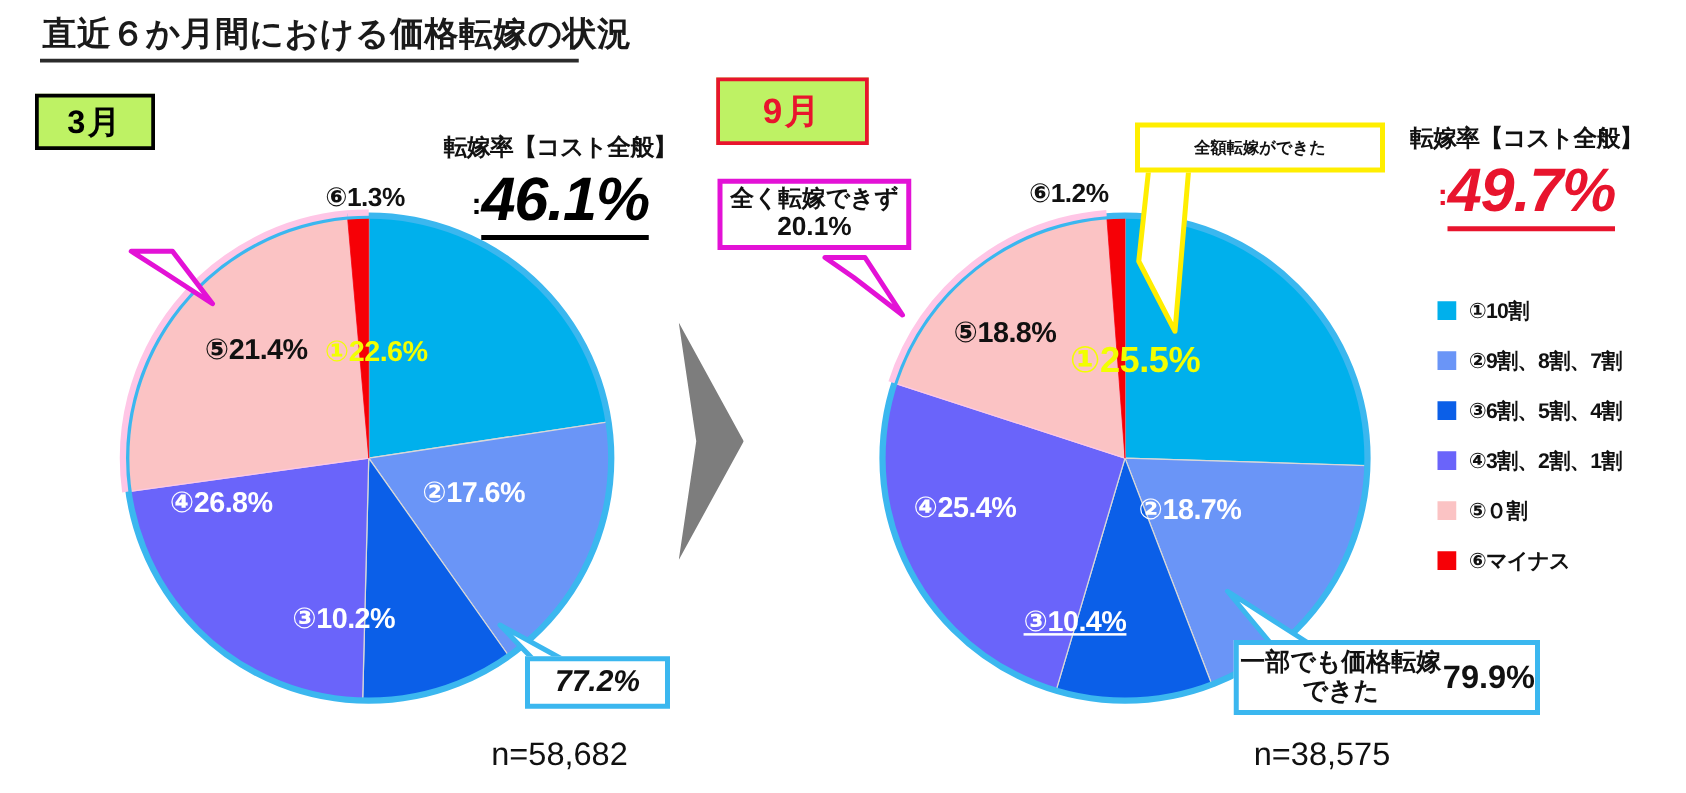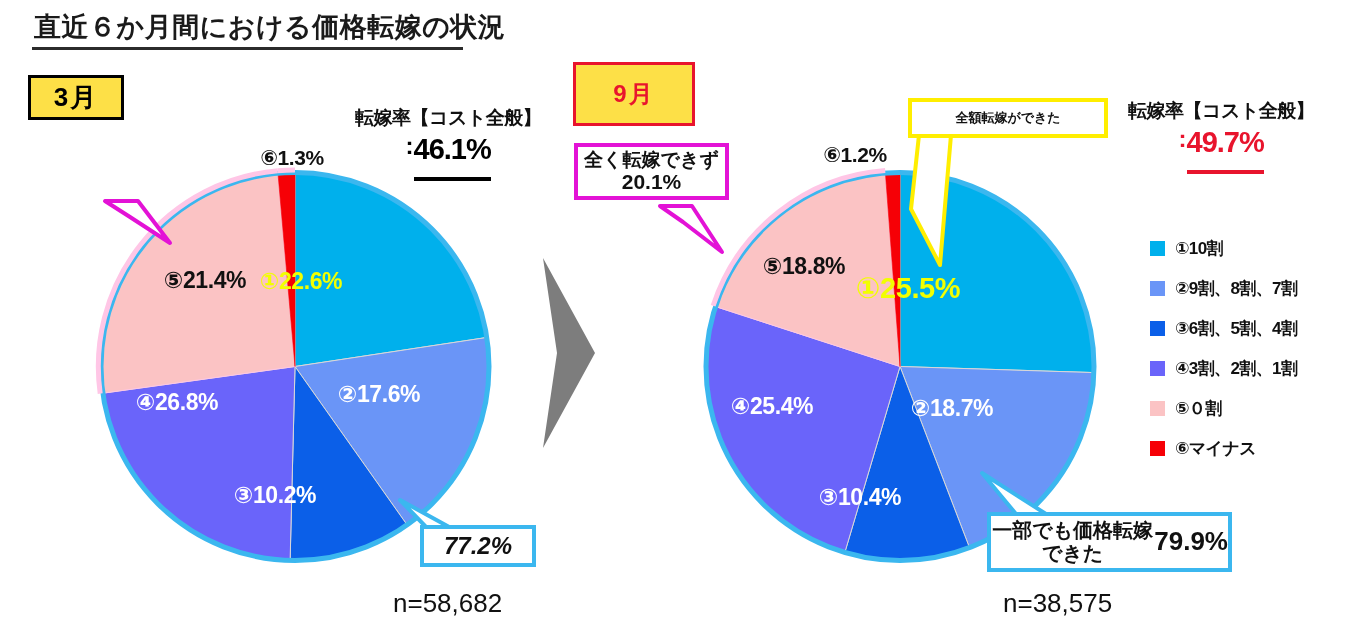--- a/index.html
+++ b/index.html
@@ -38,41 +38,41 @@
     height: 3px;
     background: #2b2b2b;
   }
 
   
   .month-box {
     position: absolute;
     display: flex;
     align-items: center;
     justify-content: center;
-    background: #fde047;
+    background: #bef264;
     font-weight: bold;
     box-sizing: border-box;
   }
   .month-box.left {
     left: 28px;
     top: 75px;
     width: 96px;
     height: 45px;
     border: 3px solid #000000;
     font-size: 26px;
     color: #000000;
     letter-spacing: 2px;
   }
   .month-box.right {
     left: 573px;
     top: 62px;
     width: 122px;
-    height: 64px;
+    height: 54px;
     border: 3px solid #e8142d;
-    font-size: 24px;
+    font-size: 28px;
     color: #e8142d;
     letter-spacing: 2px;
   }
 
   
   .rate-head {
     position: absolute;
     text-align: center;
     white-space: nowrap;
   }
@@ -87,24 +87,25 @@
     display: block;
     margin-top: 1px;
     font-weight: bold;
     white-space: nowrap;
   }
   .rate-head .colon {
     font-size: 24px;
     vertical-align: 5px;
   }
   .rate-head .val {
-    font-size: 29px;
+    font-size: 49px;
     letter-spacing: -1px;
     border-bottom: 4px solid currentColor;
-    padding-bottom: 12px;
+    padding-bottom: 1px;
+    font-style: italic;
   }
   .rate-head.left-head { left: 355px; top: 105px; color: #000000; }
   .rate-head.right-head { left: 1128px; top: 98px; }
   .rate-head.right-head .cap { color: #111111; }
   .rate-head.right-head .val-row { color: #e8142d; }
 
   
   .pie-wrap { position: absolute; }
   .pie-wrap.left { left: 95px; top: 170px; width: 400px; height: 393px; }
   .pie-wrap.right { left: 700px; top: 170px; width: 400px; height: 393px; }
@@ -268,21 +269,21 @@
         <path d="M0,0 L-184.49,-59.95 A194,194 0 0,1 -14.61,-193.45 Z" fill="#fbc3c4" stroke="#ffc6e6" stroke-width="1"></path>
 
         <path d="M0,0 L-14.61,-193.45 A194,194 0 0,1 0,-194 Z" fill="#f60006" stroke="#f60006" stroke-width="0.6"></path>
         <circle cx="0" cy="0" r="194" fill="none" stroke="#3bb7ef" stroke-width="5"></circle>
         <path d="M-186.87,-60.72 A196.5,196.5 0 0,1 -14.80,-195.94" fill="none" stroke="#ffc6e6" stroke-width="5"></path>
       </g>
     </svg>
 
     <div class="slice-label yellow" style="left:208px; top:118px; font-size:29px;">①25.5%</div>
     <div class="slice-label white" style="left:252px; top:238px;">②18.7%</div>
-    <div class="slice-label white" style="left:160px; top:327px;">③10.4%</div>
+    <div class="slice-label white" style="left:160px; top:327px;text-decoration:underline;">③10.4%</div>
     <div class="slice-label white" style="left:72px;  top:236px;">④25.4%</div>
     <div class="slice-label dark" style="left:104px; top:96px;">⑤18.8%</div>
   </div>
 
   <div class="slice-label outside" style="position:absolute; left:855px; top:155px;">⑥1.2%</div>
 
   <svg class="pointer-svg" style="left:30px; top:145px; width:230px; height:130px;" viewBox="0 0 230 130">
     <path d="M75,56 L108,56 L140,98 L100,72 Z" fill="#ffffff" stroke="#e312d6" stroke-width="4" stroke-linejoin="round"></path>
   </svg>
 

